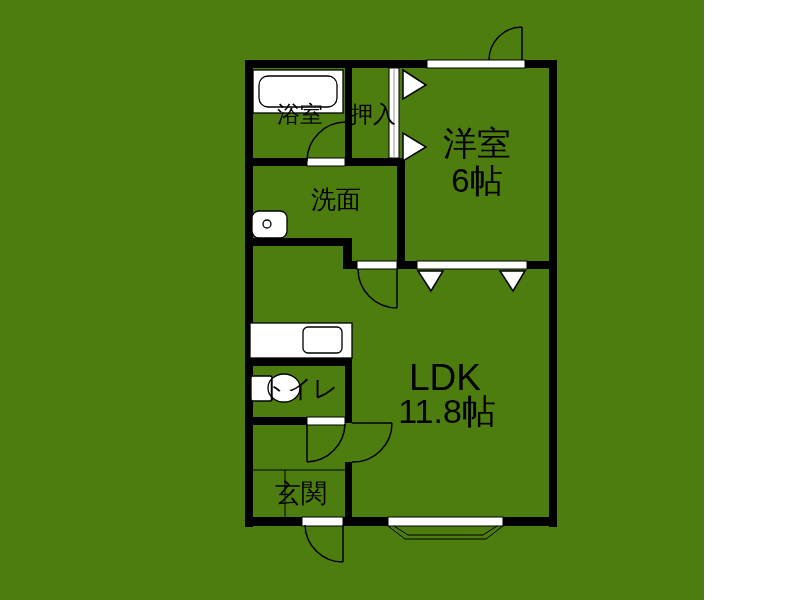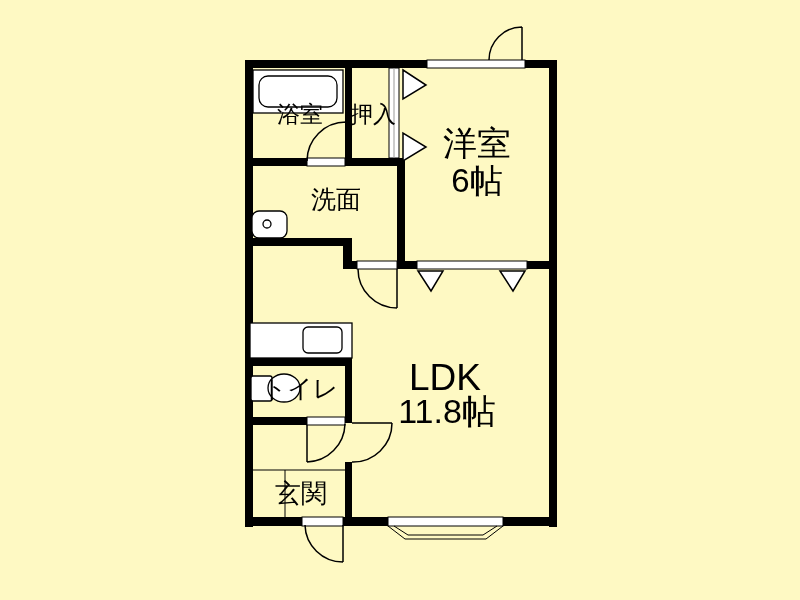--- a/index.html
+++ b/index.html
@@ -1,16 +1,16 @@
 <!DOCTYPE html>
 <html><head>
 <meta charset="utf-8">
 <style>
   html,body{margin:0;padding:0;background:#ffffff;width:800px;height:600px;overflow:hidden;}
-  .stage{position:relative;width:800px;height:600px;background:#fef9c3;
+  .stage{position:relative;width:704px;height:600px;background:#4d7c0f;
          font-family:"Liberation Sans","DejaVu Sans",sans-serif;}
   svg{position:absolute;left:0;top:0;}
   text{fill:#000;font-family:"Liberation Sans","DejaVu Sans",sans-serif;}
   .wall{fill:#000;stroke:none;}
   .opening{fill:#fff;stroke:#000;stroke-width:1;}
   .fixture{fill:#fff;stroke:#000;stroke-width:1.3;}
   .thinline{stroke:#000;stroke-width:1;fill:none;}
   .door{stroke:#000;stroke-width:1.5;fill:none;}
   .tri{fill:#fff;stroke:#000;stroke-width:1.5;stroke-linejoin:miter;}
   .lbl{text-anchor:middle;}

